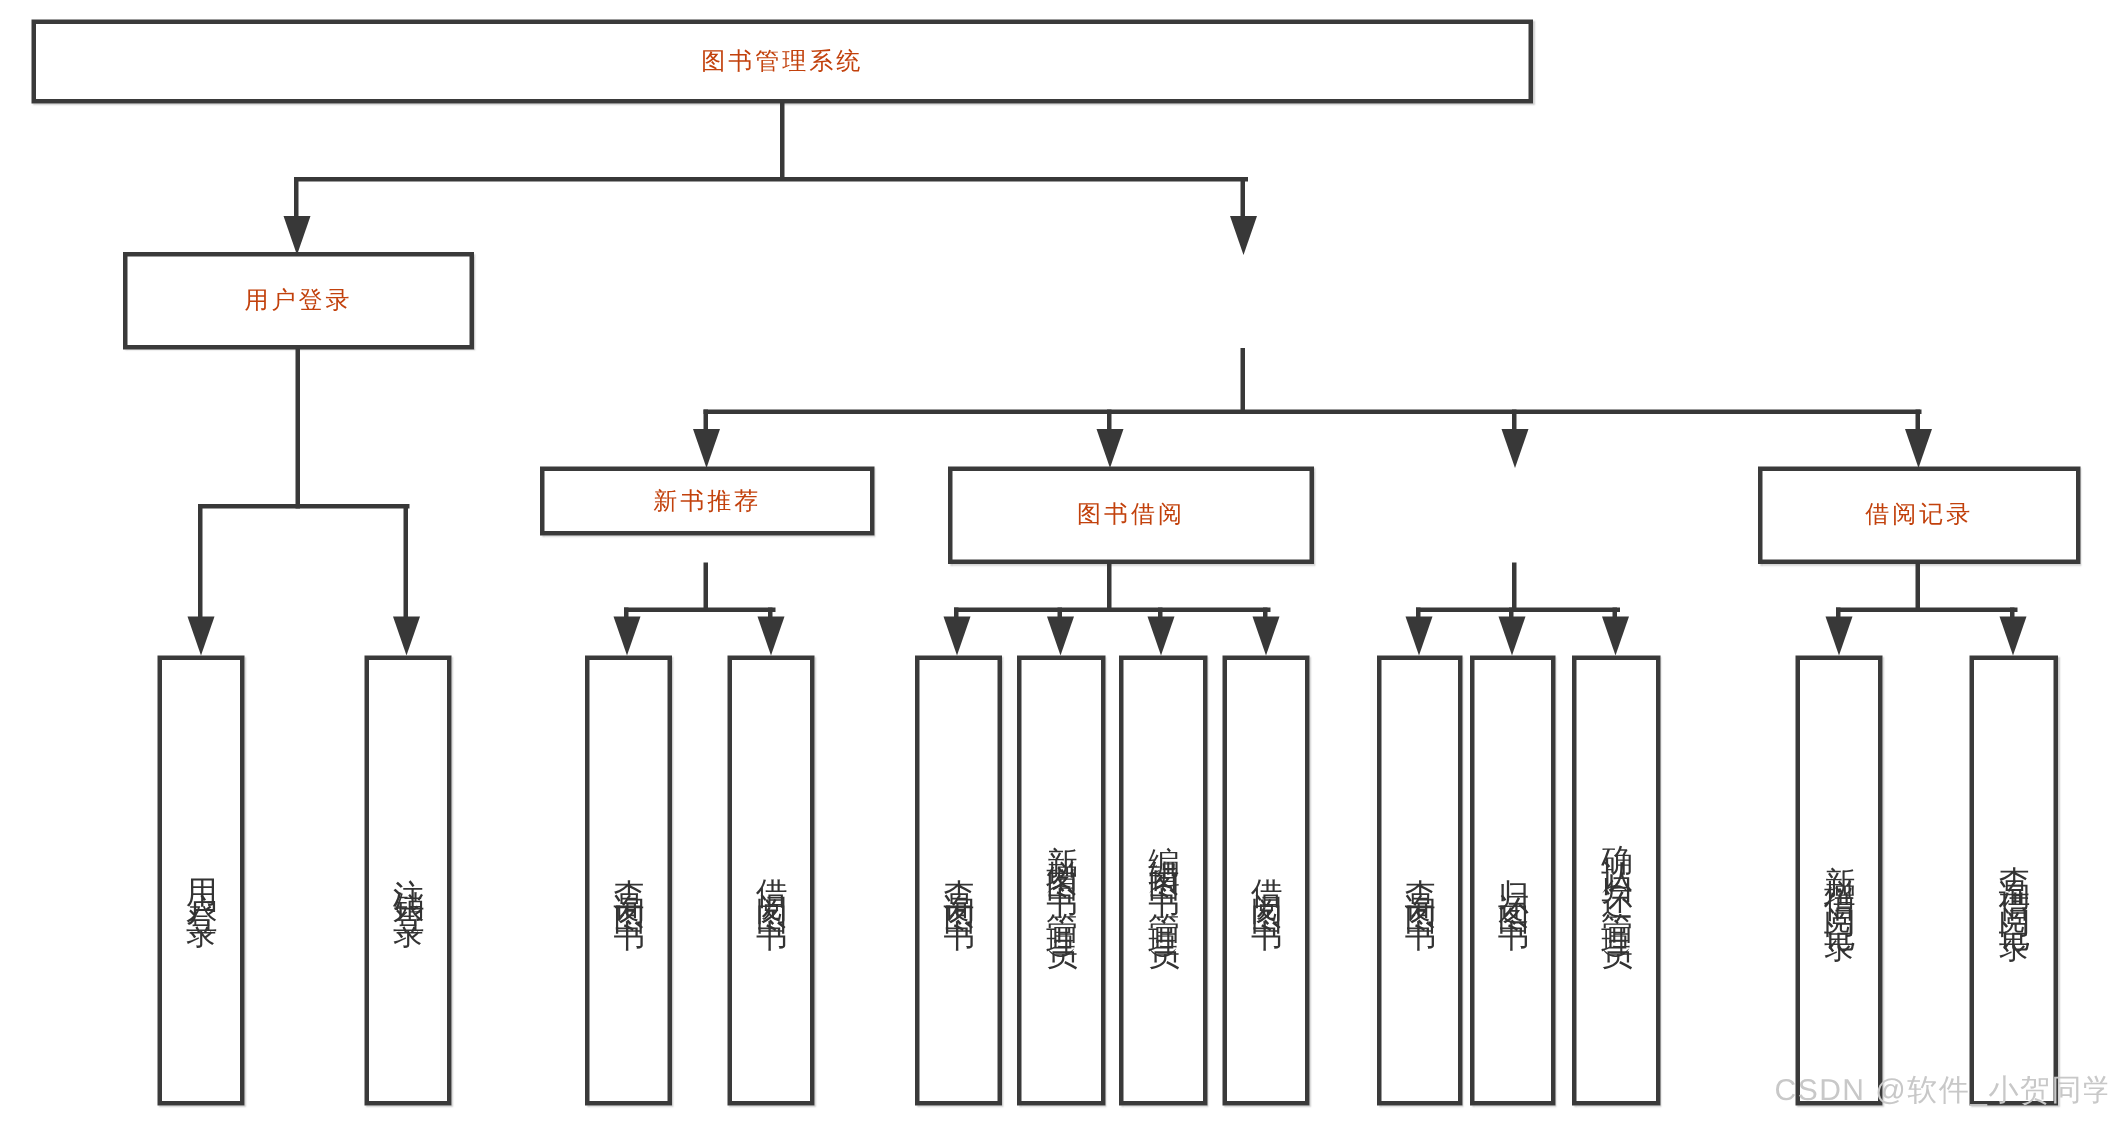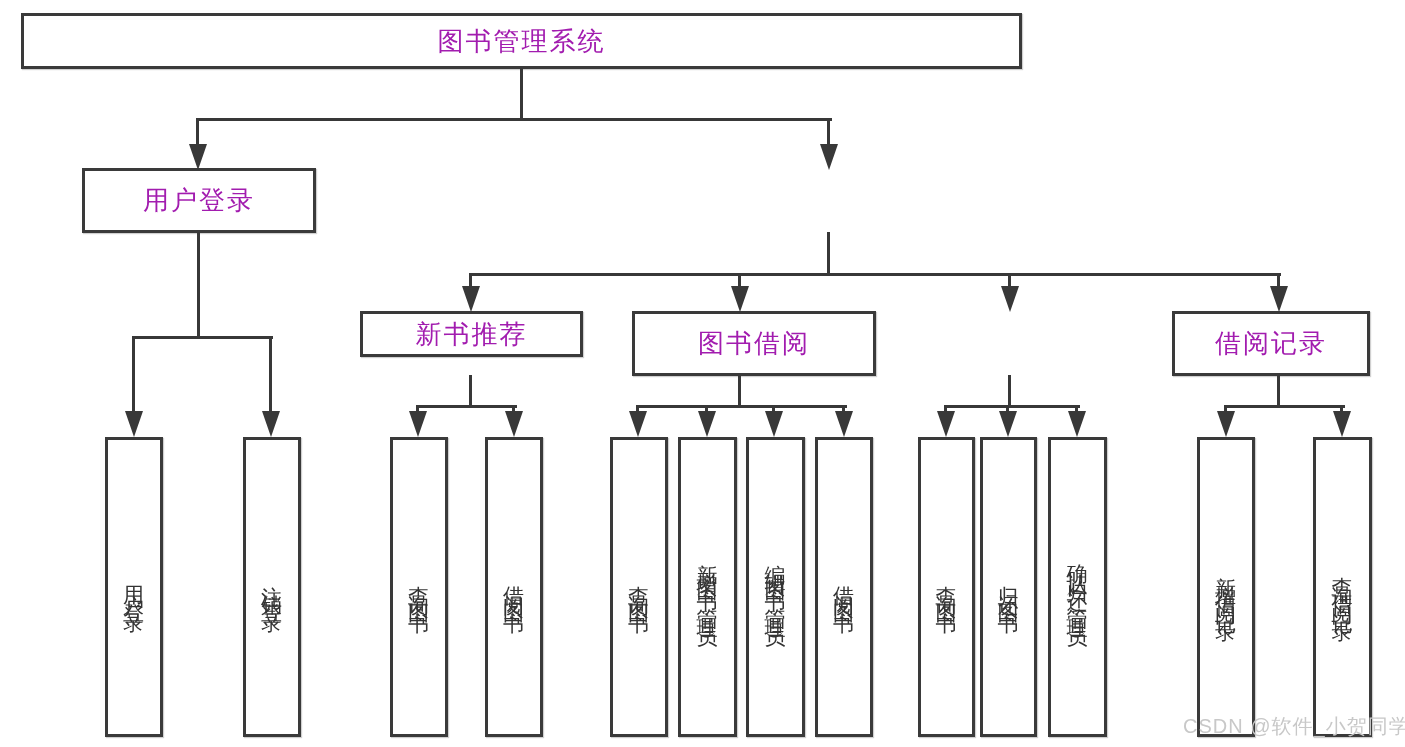--- a/index.html
+++ b/index.html
@@ -15,23 +15,23 @@
     position:absolute;
     box-sizing:border-box;
     border:3px solid #3a3a3a;
     background:#ffffff;
     display:flex;
     align-items:center;
     justify-content:center;
     box-shadow:1px 1px 1px rgba(120,120,120,0.35);
   }
   .hlabel{
-    font-size:26px;
+    font-size:16px;
     letter-spacing:2px;
-    color:#a21caf;
+    color:#c2410c;
     white-space:nowrap;
   }
   .vlabel{
     writing-mode:vertical-rl;
     text-orientation:mixed;
     font-size:21px;
     letter-spacing:9px;
     line-height:1;
     color:#333333;
     white-space:nowrap;
@@ -66,21 +66,21 @@
   <div class="box" style="left:82px;top:168px;width:234px;height:65px;">
     <span class="hlabel">用户登录</span>
   </div>
 
   <div class="box" style="left:360px;top:311px;width:223px;height:46px;">
     <span class="hlabel">新书推荐</span>
   </div>
   <div class="box" style="left:632px;top:311px;width:244px;height:65px;">
     <span class="hlabel">图书借阅</span>
   </div>
-  <div class="box" style="left:1172px;top:311px;width:198px;height:65px;">
+  <div class="box" style="left:1172px;top:311px;width:215px;height:65px;">
     <span class="hlabel">借阅记录</span>
   </div>
 
   <div class="box" style="left:105px;top:437px;width:58px;height:300px;">
     <span class="vlabel">用户登录</span>
   </div>
   <div class="box" style="left:243px;top:437px;width:58px;height:300px;">
     <span class="vlabel">注销登录</span>
   </div>
   <div class="box" style="left:390px;top:437px;width:58px;height:300px;">

